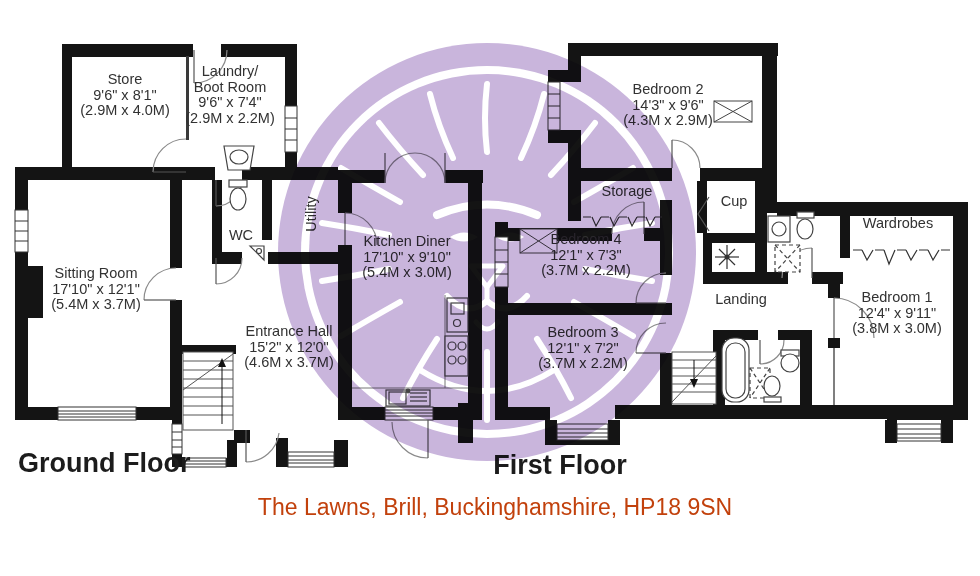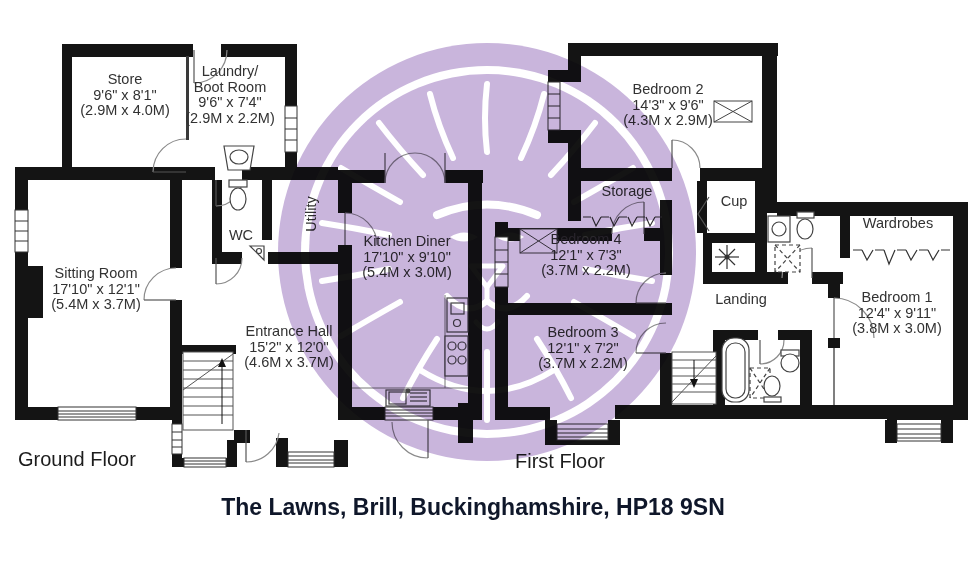--- a/index.html
+++ b/index.html
@@ -4,24 +4,24 @@
 <style>
   html,body{margin:0;padding:0;background:#ffffff;}
   #stage{position:relative;width:980px;height:576px;background:#fff;overflow:hidden;
          font-family:"Liberation Sans", sans-serif;}
   #plan-svg{position:absolute;left:0;top:0;}
   #watermark-svg{position:absolute;left:0;top:0;mix-blend-mode:multiply;pointer-events:none;}
   .room-label{position:absolute;transform:translateX(-50%);text-align:center;
               color:#323232;font-size:14.5px;line-height:15.5px;white-space:nowrap;}
   .room-label .nm{display:block;}
   .rot{transform:translate(-50%,-50%) rotate(-90deg);}
-  .floor-heading{position:absolute;font-weight:normal;color:#1c1c1c;font-size:20px;white-space:nowrap;}
+  .floor-heading{position:absolute;font-weight:bold;color:#1c1c1c;font-size:27px;white-space:nowrap;}
   #first-floor-heading{transform:translateX(-50%);}
-  .addr{position:absolute;left:473px;transform:translateX(-50%);color:#0f172a;
-        font-weight:bold;font-size:23px;white-space:nowrap;}
+  .addr{position:absolute;left:495px;transform:translateX(-50%);color:#c2410c;
+        font-weight:normal;font-size:23px;white-space:nowrap;}
   .area{position:absolute;left:473px;transform:translateX(-50%);color:#1a1a1a;
         font-size:19px;white-space:nowrap;}
 </style>
 </head>
 <body>
 
 <div id="stage">
 
 <svg id="plan-svg" width="980" height="576" viewBox="0 0 980 576">
 

